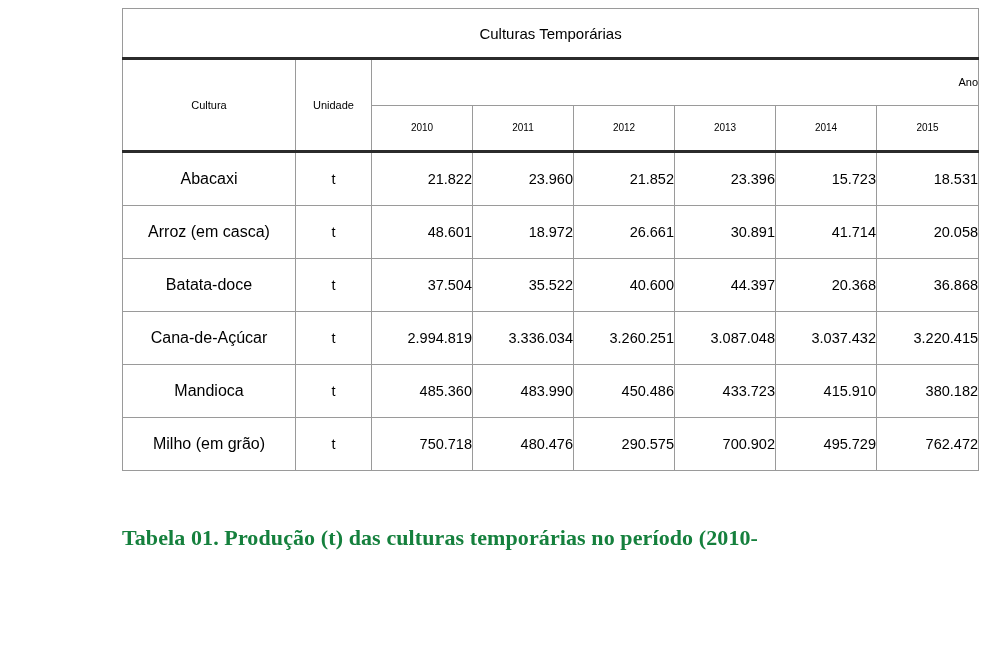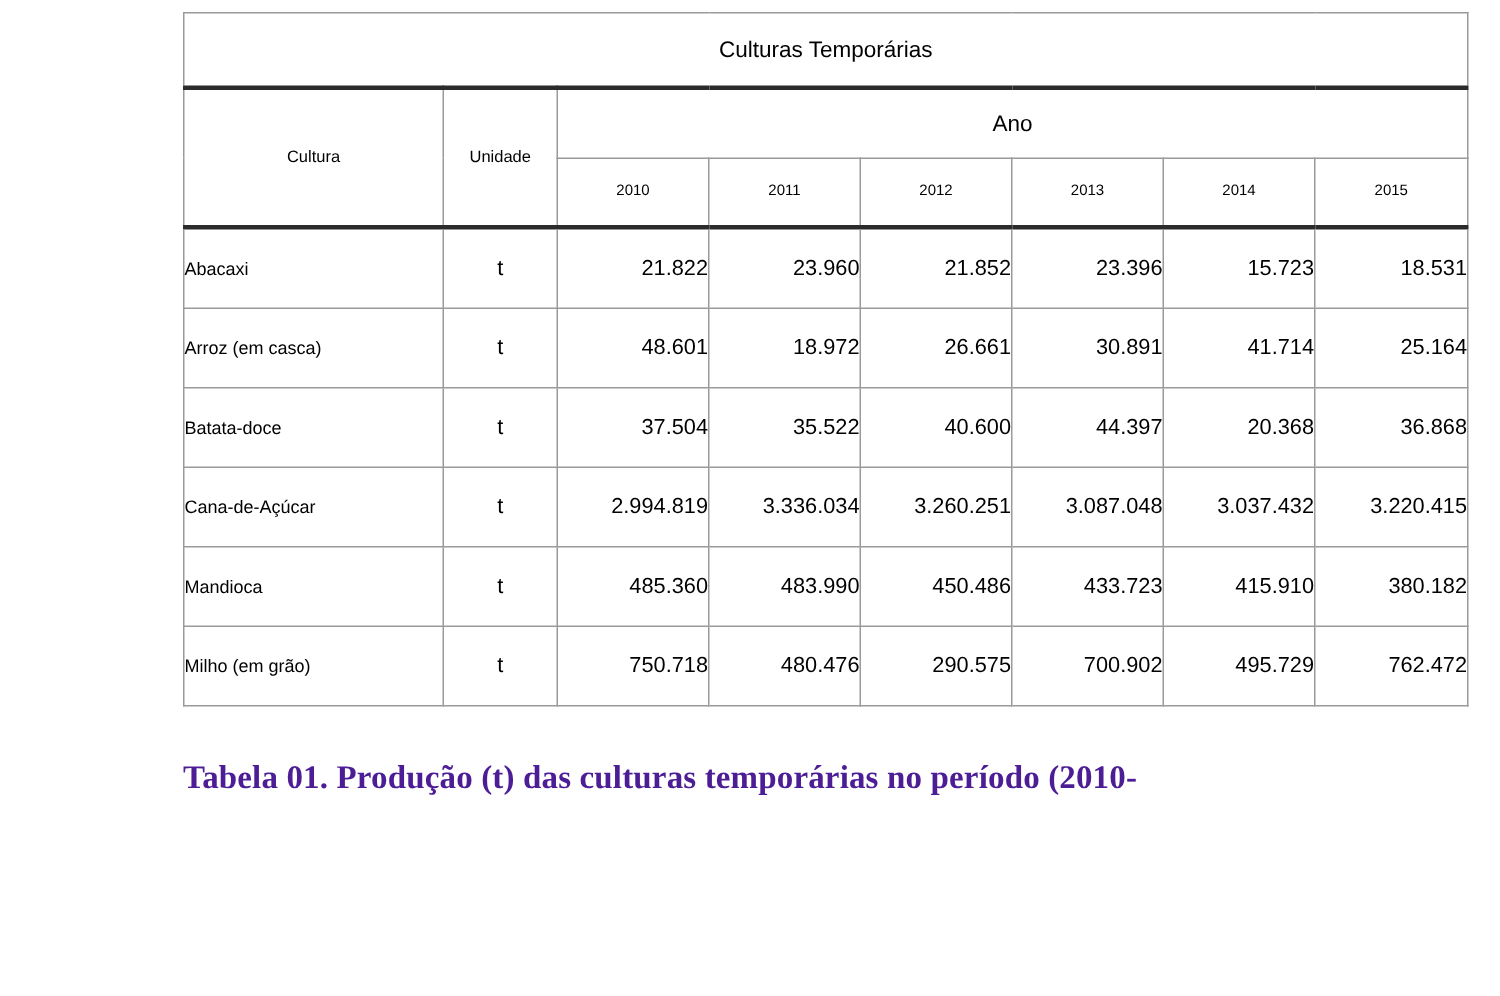--- a/index.html
+++ b/index.html
@@ -46,66 +46,66 @@
     border-bottom: 3px solid #2b2b2b !important;
   }
   .hdr-cultura, .hdr-unidade {
     text-align: center;
     vertical-align: middle;
     height: 90px;
     font-size: 11px;
     border-bottom: 3px solid #2b2b2b !important;
   }
   .hdr-ano {
-    text-align: center;
+    text-align: right;
     vertical-align: middle;
     height: 44px;
-    font-size: 15px;
+    font-size: 11px;
   }
   .hdr-year {
     text-align: center;
     vertical-align: middle;
     height: 44px;
     font-size: 10px;
     border-bottom: 3px solid #2b2b2b !important;
   }
   td.crop {
     height: 52px;
     padding-left: 8px;
-    text-align: left;
-    vertical-align: middle;
-    font-size: 12px;
+    text-align: center;
+    vertical-align: middle;
+    font-size: 16px;
   }
   td.unit {
     height: 52px;
     text-align: center;
     vertical-align: middle;
     font-size: 14.5px;
   }
   td.val {
     height: 52px;
     padding-right: 9px;
     text-align: right;
     vertical-align: middle;
     font-size: 14.5px;
   }
   td.hl {
     background: #fbdfd0;
   }
   .caption {
     position: absolute;
     left: 122px;
-    top: 498px;
+    top: 518px;
     width: 790px;
     font-family: "Liberation Serif", serif;
     font-size: 22px;
     font-weight: bold;
     line-height: 1.85;
     text-align: justify;
-    color: #4c1d95;
+    color: #15803d;
     letter-spacing: 0.1px;
   }
   .caption .line2 {
     display: block;
     text-align: left;
   }
 </style>
 </head>
 <body>
 
@@ -153,21 +153,21 @@
             <td class="val">18.531</td>
           </tr>
           <tr>
             <td class="crop">Arroz (em casca)</td>
             <td class="unit">t</td>
             <td class="val">48.601</td>
             <td class="val hl">18.972</td>
             <td class="val">26.661</td>
             <td class="val">30.891</td>
             <td class="val">41.714</td>
-            <td class="val">25.164</td>
+            <td class="val">20.058</td>
           </tr>
           <tr>
             <td class="crop">Batata-doce</td>
             <td class="unit">t</td>
             <td class="val">37.504</td>
             <td class="val hl">35.522</td>
             <td class="val">40.600</td>
             <td class="val">44.397</td>
             <td class="val">20.368</td>
             <td class="val">36.868</td>

